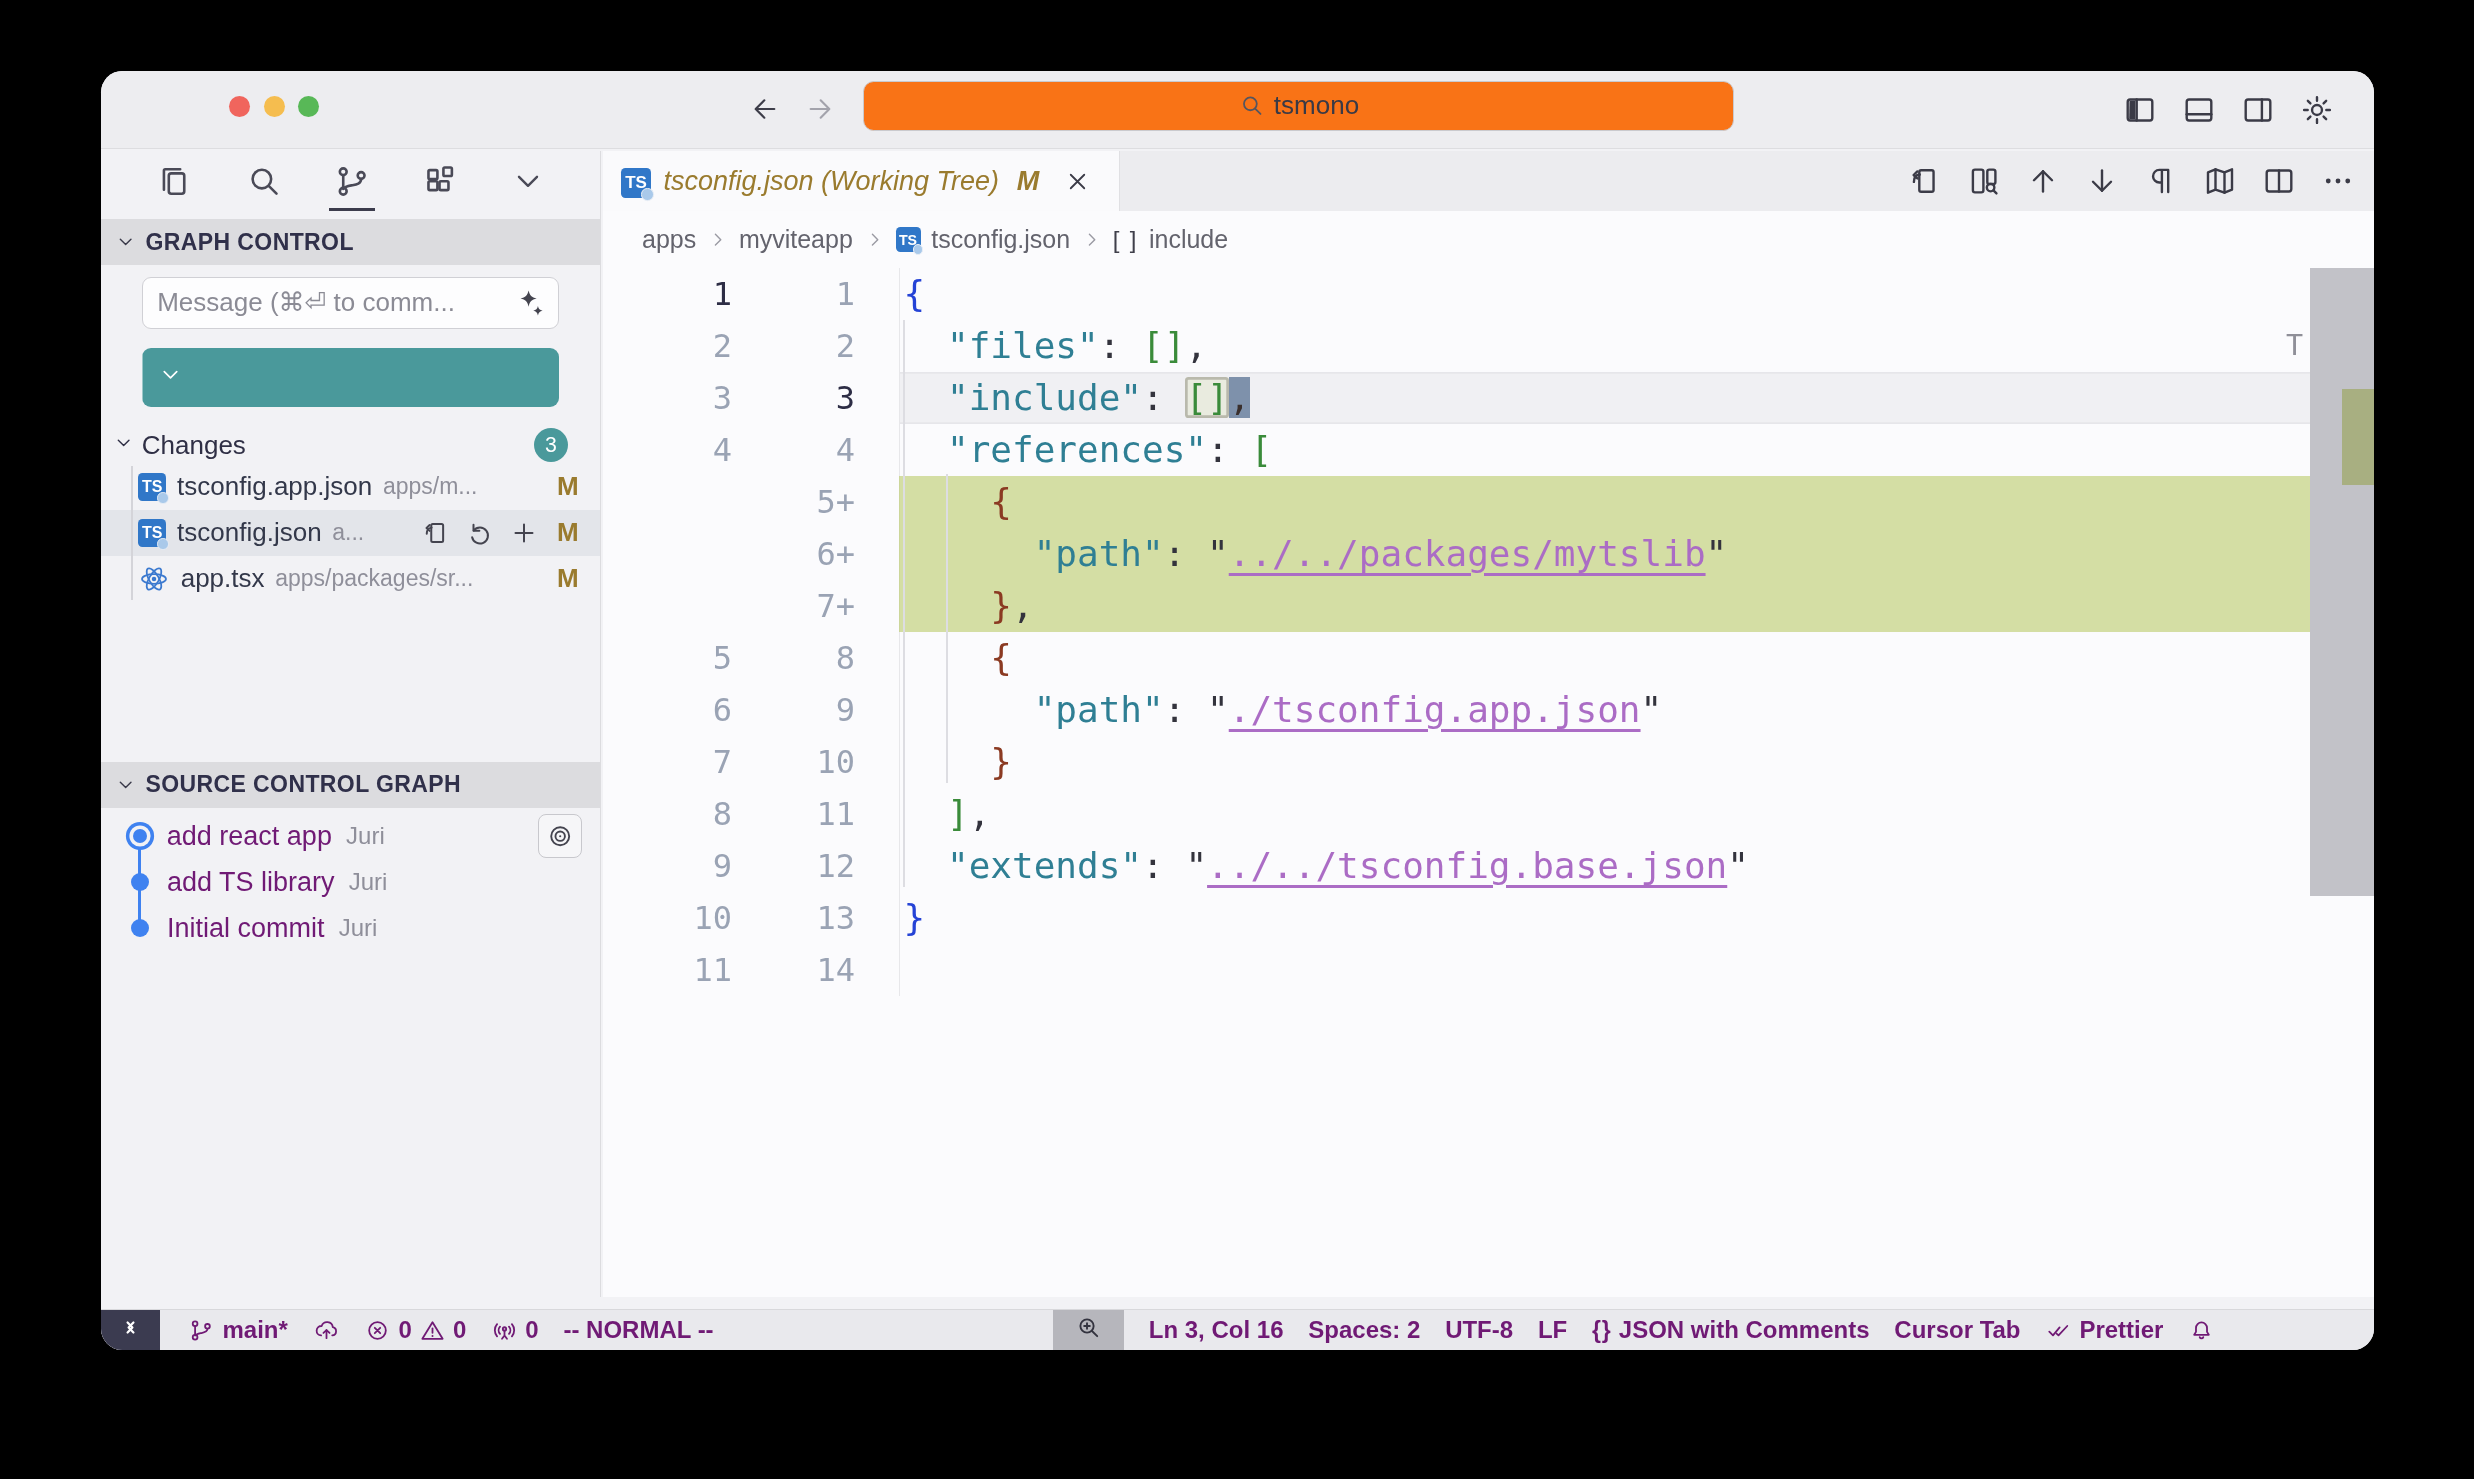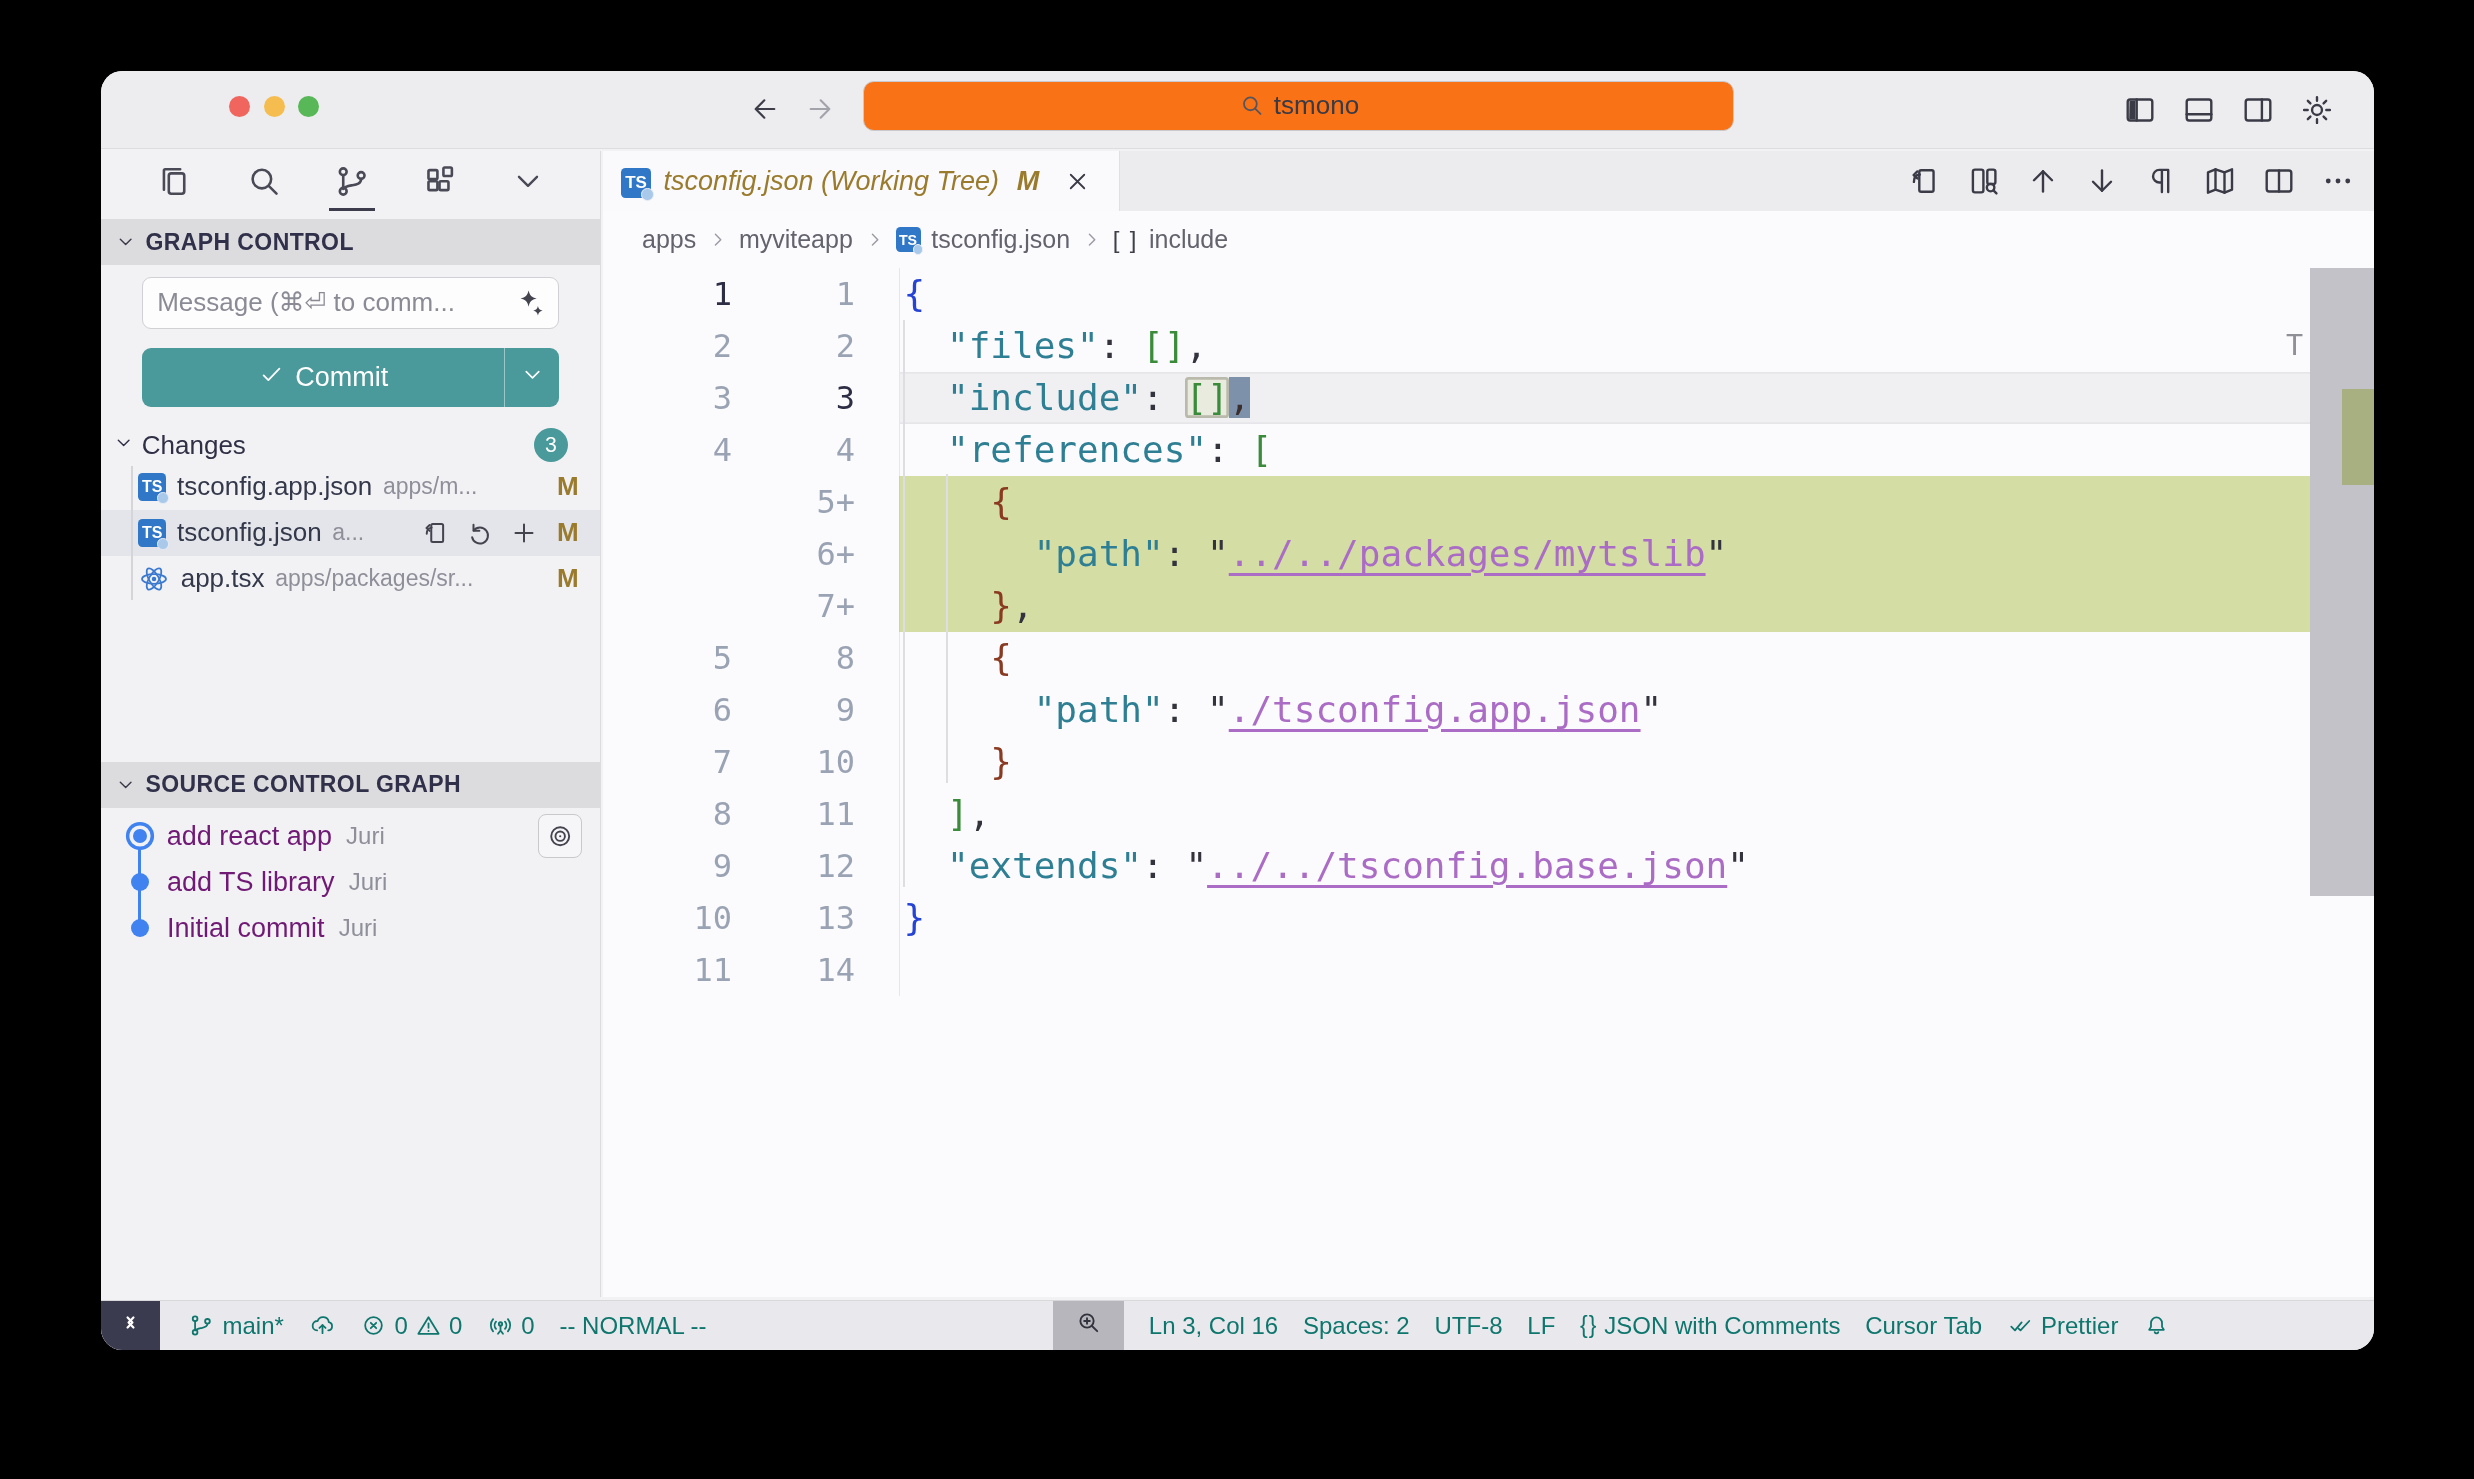--- a/index.html
+++ b/index.html
@@ -92,22 +92,22 @@
   .tk-ln{color:#ab6cc5;text-decoration:underline;text-decoration-thickness:2.7px;text-underline-offset:7.1px;}
   .tk-box{color:#3a8b3a;background:#e9ebdf;box-shadow:inset 0 0 0 2.7px #b9b9ac;border-radius:3.6px;}
   .tk-cur{background:#7e91ab;color:#3a2f2d;}
   .guide{position:absolute;width:1.8px;background:#dddde2;}
   .mini-t{position:absolute;right:71px;top:52px;color:#8f8f98;font-size:28.4px;font-family:"DejaVu Sans Mono",monospace;line-height:52px;}
   .sb{position:absolute;right:0;top:0;width:64px;bottom:0;}
   .sb-thumb{position:absolute;left:0;top:-5.3px;width:100%;height:633px;background:#c2c2c8;}
   .sb-mark{position:absolute;left:32px;top:121px;width:32px;height:96px;background:#a8af81;}
 
   
-  .statusbar{position:absolute;left:0;bottom:0;width:100%;height:50px;background:#e9e9ed;border-top:1.8px solid #d8d8db;
-    font-size:24px;color:#0f766e;}
+  .statusbar{position:absolute;left:0;bottom:0;width:100%;height:41px;background:#e9e9ed;border-top:1.8px solid #d8d8db;
+    font-size:24px;color:#701a75;font-weight:bold;}
   .sb-left{position:absolute;left:0;top:0;bottom:0;display:flex;align-items:center;}
   .remote{width:59px;height:100%;background:#3b3b50;color:#fff;display:flex;align-items:center;justify-content:center;flex:none;}
   .sb-item{display:flex;align-items:center;gap:7.1px;padding:0 12.4px;height:100%;}
   .sb-item .ico{display:flex;}
   .sb-mid{position:absolute;left:952px;top:0;bottom:0;display:flex;align-items:center;}
   .zoombtn{width:71px;height:100%;background:#b6b6bc;color:#33333f;display:flex;align-items:center;justify-content:center;}
   .brace-glyph{font-size:23px;letter-spacing:0.9px;}
 </style>
 </head>
 <body>
@@ -213,26 +213,20 @@
 
     <div class="msg">
       <span>Message (⌘⏎ to comm...</span>
       <span class="sparkle"><svg width="34" height="34" viewBox="0 0 24 24" fill="none" stroke="currentColor" stroke-width="1.6" stroke-linecap="round" stroke-linejoin="round">
             <path fill="currentColor" stroke="none" d="M11 3.2c.9 3.6 2.1 4.8 5.7 5.7-3.6.9-4.8 2.1-5.7 5.7-.9-3.6-2.1-4.8-5.7-5.7 3.6-.9 4.8-2.1 5.7-5.7z"></path>
             <path fill="currentColor" stroke="none" d="M17.6 14.2c.5 2.1 1.2 2.8 3.3 3.3-2.1.5-2.8 1.2-3.3 3.3-.5-2.1-1.2-2.8-3.3-3.3 2.1-.5 2.8-1.2 3.3-3.3z"></path>
           </svg></span>
     </div>
 
     <div class="commitbtn">
-      <div class="commit-main">
-        <span><svg width="27" height="27" viewBox="0 0 24 24" fill="none" stroke="currentColor" stroke-width="1.6" stroke-linecap="round" stroke-linejoin="round">
-              <path d="M5 12.8l4.2 4.2L19 6.8"></path>
-            </svg></span>
-        <span>Commit</span>
-      </div>
       <div class="commit-drop">
         <span><svg width="25" height="25" viewBox="0 0 24 24" fill="none" stroke="currentColor" stroke-width="1.6" stroke-linecap="round" stroke-linejoin="round">
               <path d="M6 9.2l6 6 6-6"></path>
             </svg></span>
       </div>
     </div>
 
     <div class="changes-head">
       <span class="chev"><svg width="21.3" height="21.3" viewBox="0 0 24 24" fill="none" stroke="currentColor" stroke-width="1.6" stroke-linecap="round" stroke-linejoin="round">
             <path d="M6 9.2l6 6 6-6"></path>

